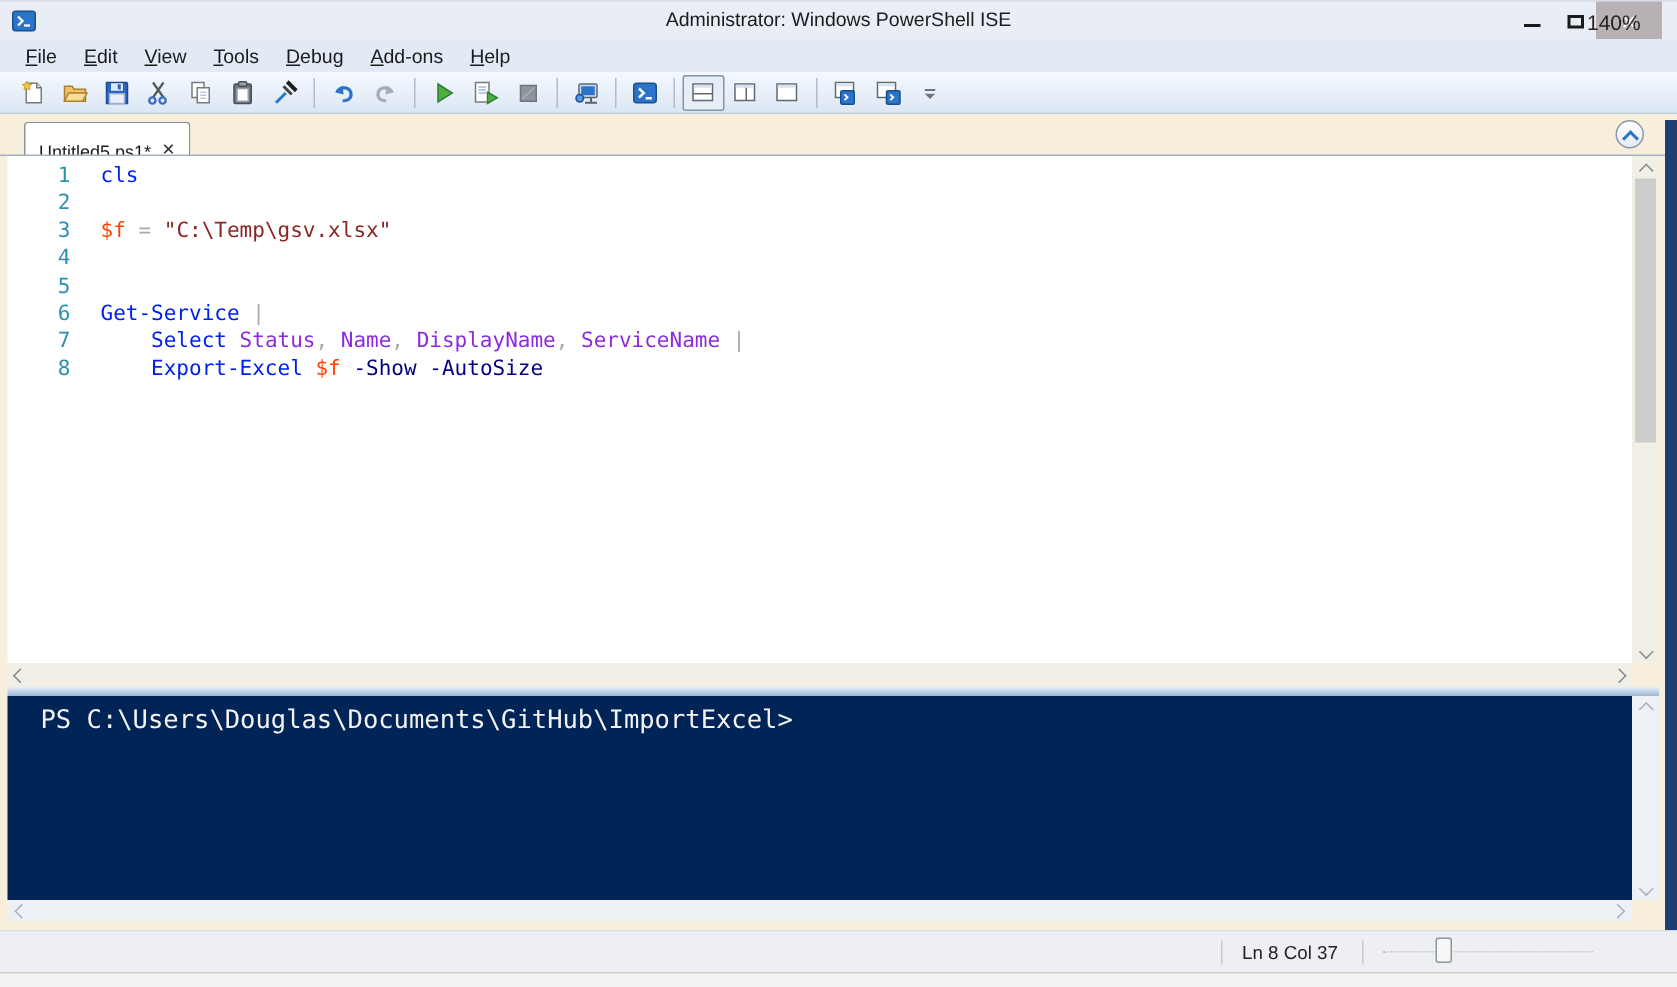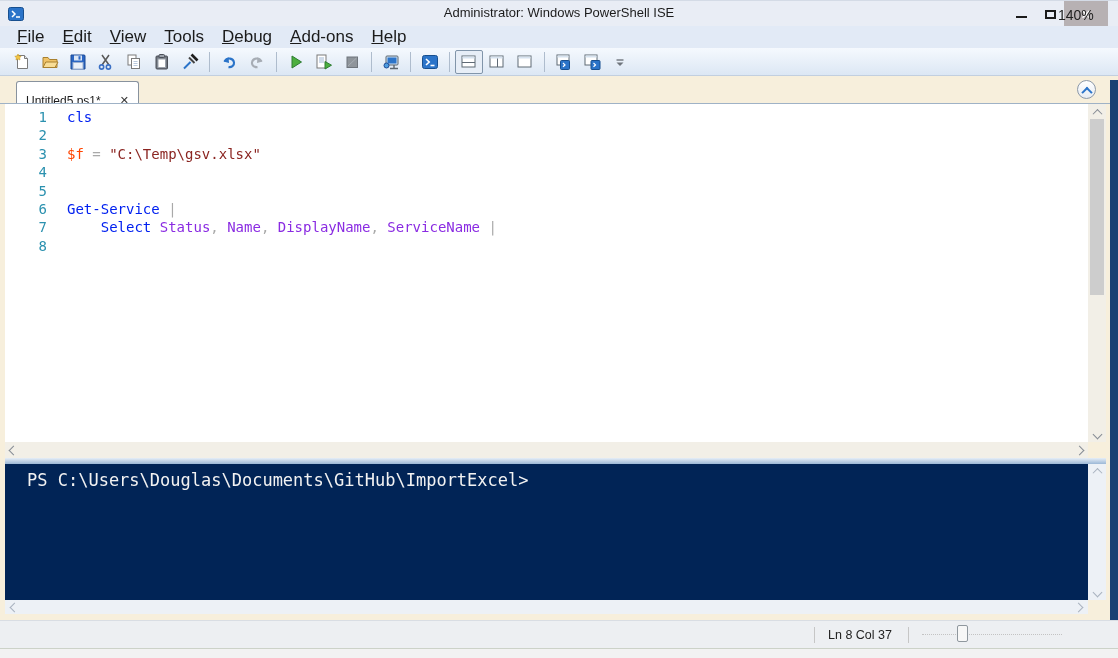--- a/index.html
+++ b/index.html
@@ -15,36 +15,36 @@
   .winbtn{top:0;height:26px;display:flex;align-items:center;justify-content:center;}
   #btn-min{left:1006px;width:30px;}
   #btn-max{left:1036px;width:28px;}
   #btn-close{left:1064px;width:44px;background:#b7b1b3;}
   #btn-min .glyph{width:11px;height:2px;background:#1b1b1b;margin-top:6px;}
   #btn-max .glyph{width:11px;height:9px;border:2px solid #1b1b1b;background:transparent;}
   #btn-close .glyph{color:#fff;font-size:13px;line-height:13px;}
 
   
   #menubar{left:0;top:26px;width:1118px;height:22px;background:#e2eaf6;display:flex;align-items:center;padding-left:8px;}
-  .menu-item{font-size:17px;color:#1b1b1b;padding:2px 9px;cursor:default;}
+  .menu-item{font-size:13px;color:#1b1b1b;padding:2px 9px;cursor:default;}
   .menu-item u{text-decoration:underline;}
 
   
   #toolbar{left:0;top:48px;width:1118px;height:28px;
     background:linear-gradient(#f5f9fe,#dce7f4);border-bottom:1px solid #c2cfdf;
     display:flex;align-items:center;padding-left:8px;}
   .tbtn{width:28px;height:24px;display:flex;align-items:center;justify-content:center;border:1px solid transparent;}
   .tbtn.selected{border:1px solid #8195aa;background:#e7eef7;border-radius:2px;}
   .tsep{width:1px;height:20px;background:#aebccd;margin:0 5px;}
   .tbtn svg{display:block;}
 
   
   #content{left:0;top:76px;width:1118px;height:544px;background:#f7efdc;}
   #tab{left:16px;top:5px;height:38px;background:#fff;border:1px solid #88929e;border-bottom:none;
-    border-radius:3px 3px 0 0;display:flex;align-items:center;gap:19px;padding:0 9px;font-size:12px;color:#1b1b1b;justify-content:space-between;}
+    border-radius:3px 3px 0 0;display:flex;align-items:center;gap:7px;padding:0 9px;font-size:12px;color:#1b1b1b;justify-content:space-between;}
   #tab-close{font-size:11px;color:#333;line-height:11px;}
   #tabstrip-line{left:0;top:27px;width:1118px;height:1px;background:#9fb2c6;}
   #collapse-btn{left:1077px;top:4px;width:19px;height:19px;border:1.5px solid #8b98a8;border-radius:50%;
     background:linear-gradient(#ffffff,#e6ebf2);display:flex;align-items:center;justify-content:center;}
 
   
   .chev{display:inline-block;width:7px;height:7px;border-right:1.6px solid #868c95;border-bottom:1.6px solid #868c95;}
   .chev.up{transform:rotate(-135deg) translate(-1px,-1px);}
   .chev.down{transform:rotate(45deg);}
   .chev.left{transform:rotate(135deg);}
@@ -352,20 +352,21 @@
           <div class="code-row">
             <div class="ln">6</div>
             <div class="code-text"><span class="tok-cmd">Get-Service</span><span class="tok-op"> |</span></div>
           </div>
           <div class="code-row">
             <div class="ln">7</div>
             <div class="code-text"><span class="tok-plain">    </span><span class="tok-cmd">Select</span><span class="tok-plain"> </span><span class="tok-arg">Status</span><span class="tok-op">, </span><span class="tok-arg">Name</span><span class="tok-op">, </span><span class="tok-arg">DisplayName</span><span class="tok-op">, </span><span class="tok-arg">ServiceName</span><span class="tok-op"> |</span></div>
           </div>
           <div class="code-row">
             <div class="ln">8</div>
+            <div class="code-text"><span class="tok-plain">    </span><span class="tok-cmd">Export-Excel</span><span class="tok-plain"> </span><span class="tok-var">$f</span><span class="tok-plain"> </span><span class="tok-param">-Show</span><span class="tok-plain"> </span><span class="tok-param">-AutoSize</span></div>
           </div>
         </div>
     </div>
 
     <div id="editor-vscroll" class="abs">
       <div class="sb-btn">
           <span class="chev up"></span>
         </div>
       <div id="editor-vthumb" class="abs"></div>
       <div class="sb-btn abs" style="bottom:0;left:0;width:18px;">

